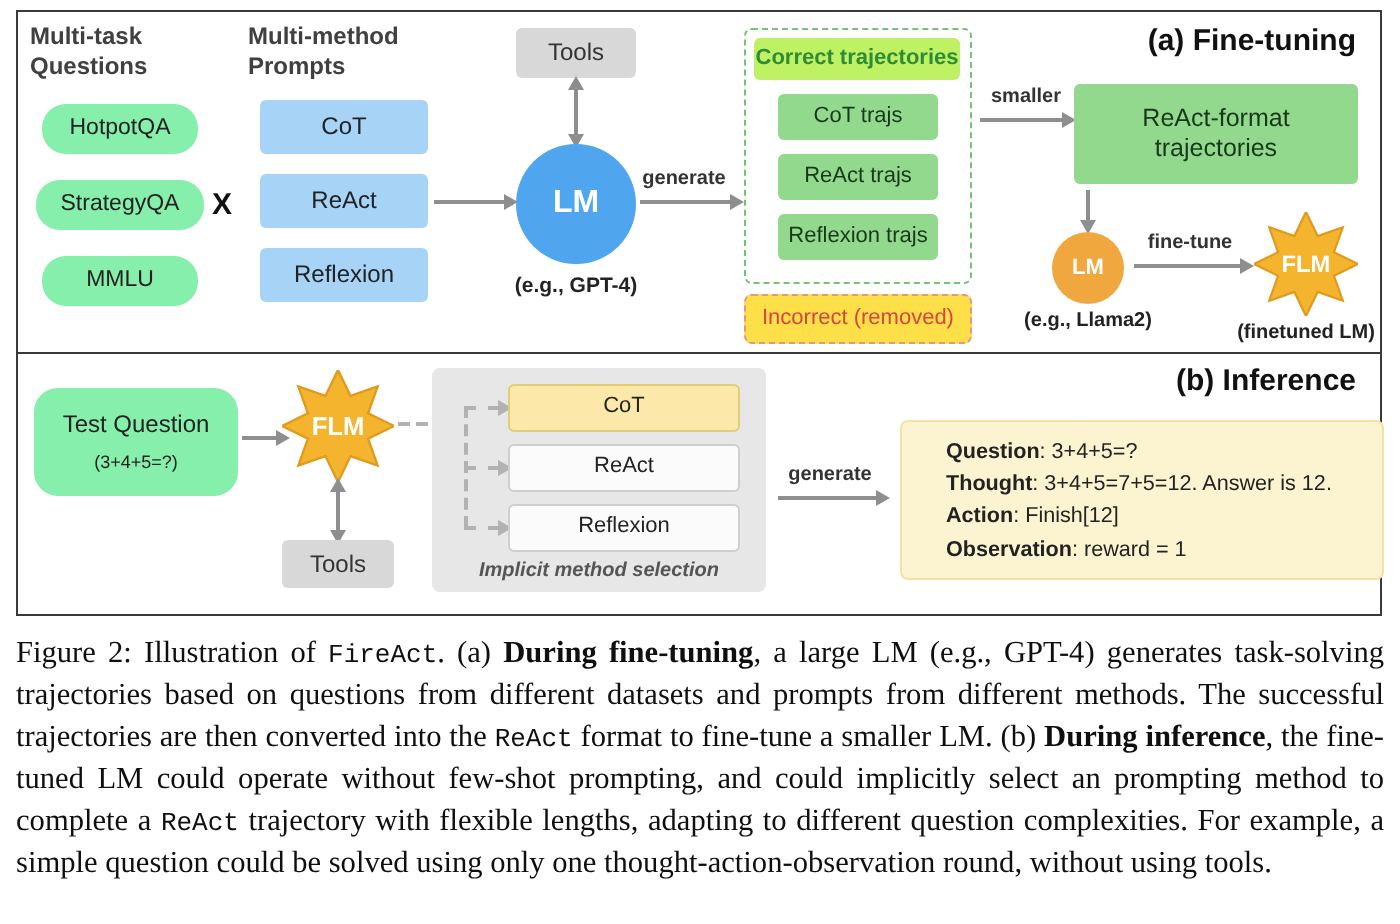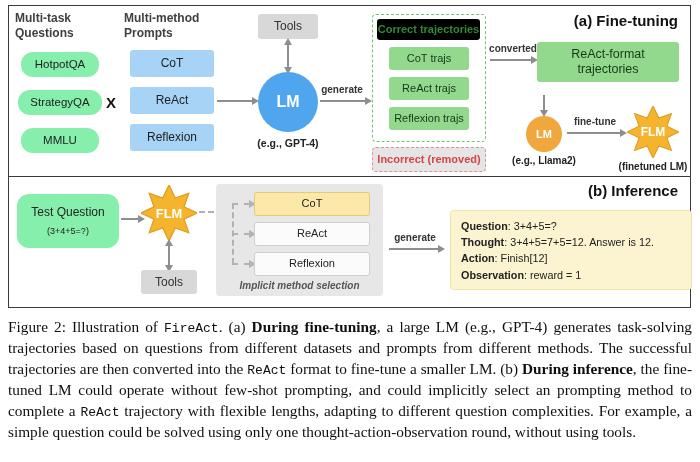--- a/index.html
+++ b/index.html
@@ -20,34 +20,34 @@
   .cross { position:absolute; font-weight:700; font-size:15px; color:#111; }
   .bx {
     position:absolute; display:flex; align-items:center; justify-content:center;
     border-radius:3px; font-size:11.5px; color:#222; text-align:center; line-height:1.2;
   }
   .pink  { background:#86efac;border-radius:12px; }
   .blue  { background:#a6d3f6; font-size:12px; }
   .gray  { background:#d8d8d8; font-size:12px; color:#333; }
   .green { background:#92d88d; font-size:11px; color:#17391a; }
   .big   { font-size:12.5px; }
-  .green-light { background:#000000; color:#2f8b35; font-weight:700; font-size:11px; }
-  .incorrect { background:#e5e5e5; border:1.5px dashed #e49393; color:#d64545; font-weight:700; font-size:11px; border-radius:4px; }
+  .green-light { background:#bef264; color:#2f8b35; font-weight:700; font-size:11px; }
+  .incorrect { background:#fde047; border:1.5px dashed #e49393; color:#d64545; font-weight:400; font-size:11px; border-radius:4px; }
   .yellow-hl { background:#fce9a9; border:1px solid #e3cc79; font-size:11px; }
   .white-box { background:#fbfbfb; border:1px solid #cfcfcf; font-size:11px; }
   .circle { position:absolute; border-radius:50%; display:flex; align-items:center; justify-content:center; font-weight:700; color:#fff; }
   .blue-circle   { background:#4fa6ef; font-size:16px; }
   .orange-circle { background:#f0a73d; font-size:11px; }
   .mini-cap   { position:absolute; font-size:10.5px; font-weight:700; text-align:center; color:#222; }
   .arrow-label{ position:absolute; font-size:10px; font-weight:700; text-align:center; color:#333; }
   .dashed-green { position:absolute; border:1.6px dashed #74c272; border-radius:4px; }
   .mpanel { position:absolute; background:#e7e7e7; border-radius:4px; }
   .panel-cap { position:absolute; font-size:10px; font-weight:700; font-style:italic; color:#555; text-align:center; }
   .outbox { position:absolute; background:#fcf4d1; border:1px solid #efe3a8; border-radius:4px; padding:7px 10px; font-size:10.8px; line-height:1.5; color:#222; }
-  .okey { font-weight:700; }
+  .okey { font-weight:700;margin-left:12px; }
   .star { position:absolute; }
   .col { flex-direction:column; }
   .tq-title { font-size:12px; }
   .tq-sub   { font-size:9px; margin-top:6px; }
   .rf-line  { display:block; }
   
   .arr-h { position:absolute; height:2px; background:#8e8e8e; }
   .arr-h::after { content:""; position:absolute; right:-6px; top:-3px; width:0; height:0;
     border-left:7px solid #8e8e8e; border-top:4px solid transparent; border-bottom:4px solid transparent; }
   .arr-v { position:absolute; width:2px; background:#8e8e8e; }
@@ -103,24 +103,24 @@
 
     <div class="dashed-green" style="left:363px;top:8px;width:114px;height:128px">
       <div class="bx green-light" style="left:4px;top:4px;width:103px;height:21px">Correct trajectories</div>
       <div class="bx green" style="left:16px;top:32px;width:80px;height:23px">CoT trajs</div>
       <div class="bx green" style="left:16px;top:62px;width:80px;height:23px">ReAct trajs</div>
       <div class="bx green" style="left:16px;top:92px;width:80px;height:23px">Reflexion trajs</div>
     </div>
 
     <div class="bx incorrect" style="left:363px;top:141px;width:114px;height:25px">Incorrect (removed)</div>
 
-    <div class="arrow-label" style="left:477px;top:37px;width:54px">converted</div>
+    <div class="arrow-label" style="left:477px;top:37px;width:54px">smaller</div>
     <div class="arr-h" style="left:481px;top:53px;width:42px"></div>
 
-    <div class="bx green big col" style="left:528px;top:36px;width:142px;height:40px">
+    <div class="bx green big col" style="left:528px;top:36px;width:142px;height:50px">
       <span class="rf-line">ReAct-format</span>
       <span class="rf-line">trajectories</span>
     </div>
 
     <div class="arr-v" style="left:534px;top:89px;height:16px"></div>
 
     <div class="circle orange-circle" style="left:517px;top:110px;width:36px;height:36px">LM</div>
     <div class="mini-cap" style="left:494px;top:149px;width:82px;font-size:10px">(e.g., Llama2)</div>
 
     <div class="arrow-label" style="left:556px;top:110px;width:60px">fine-tune</div>

